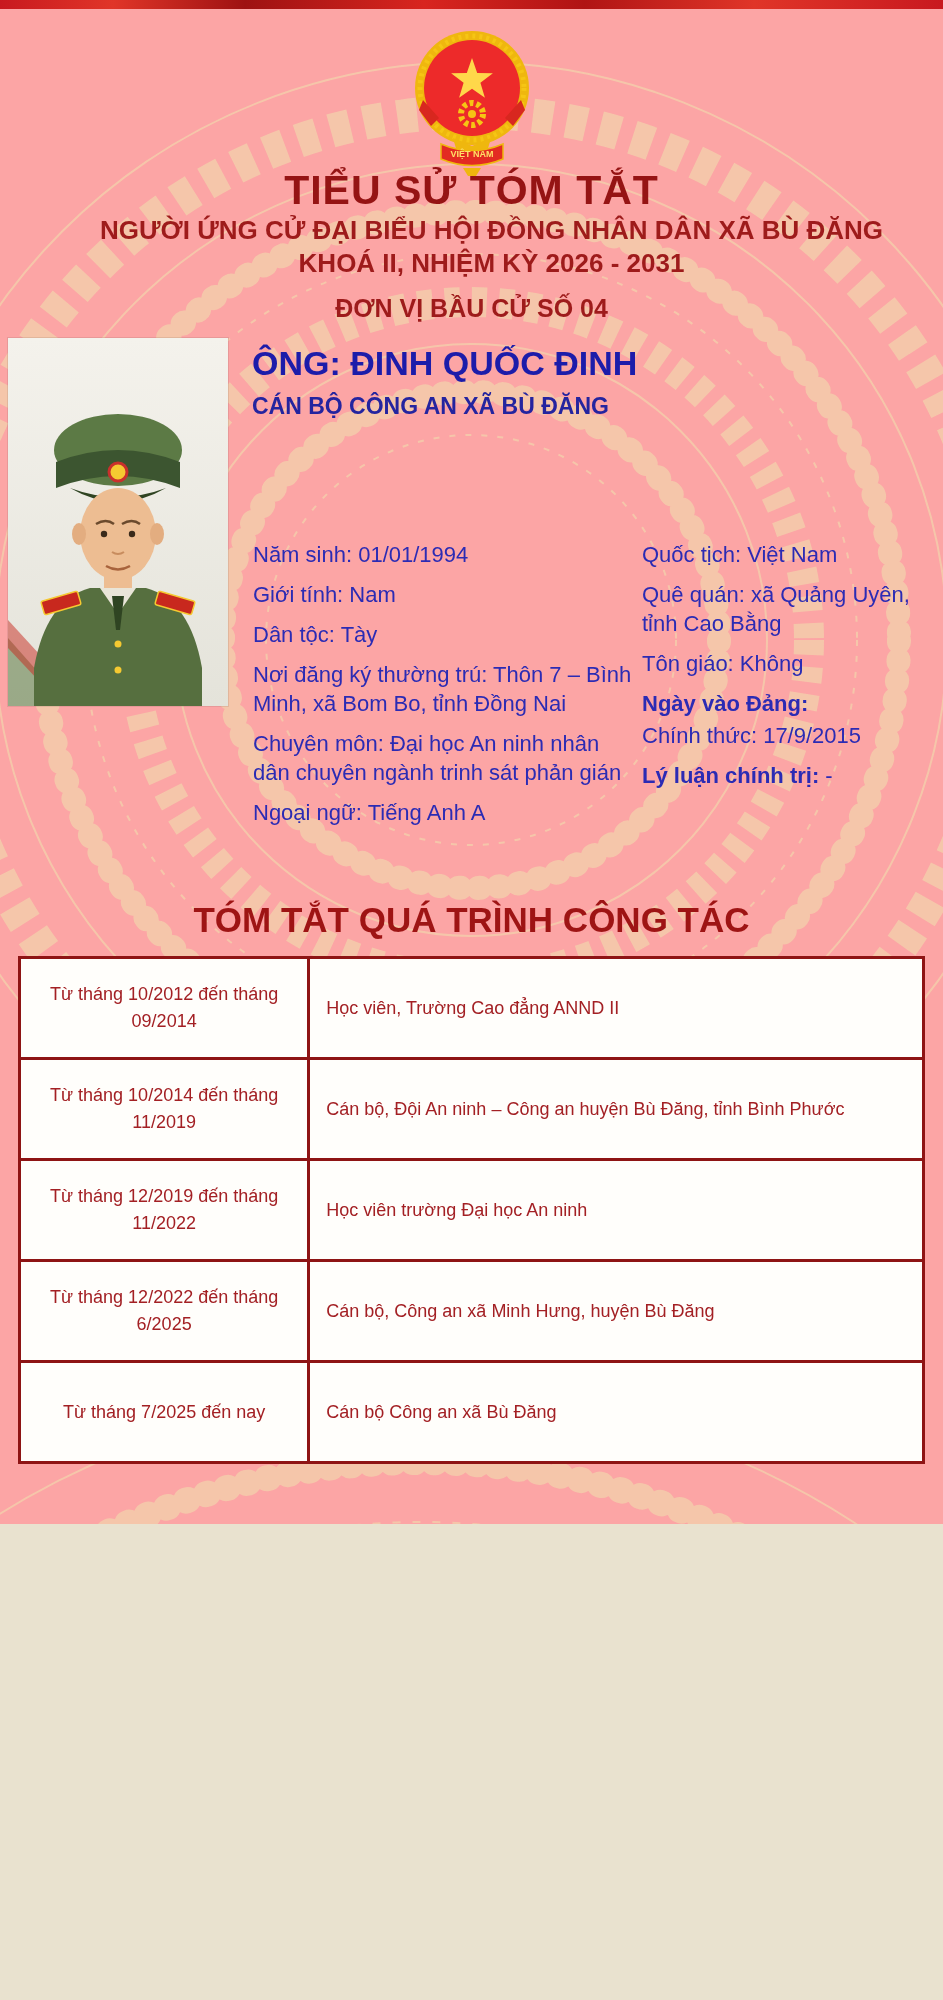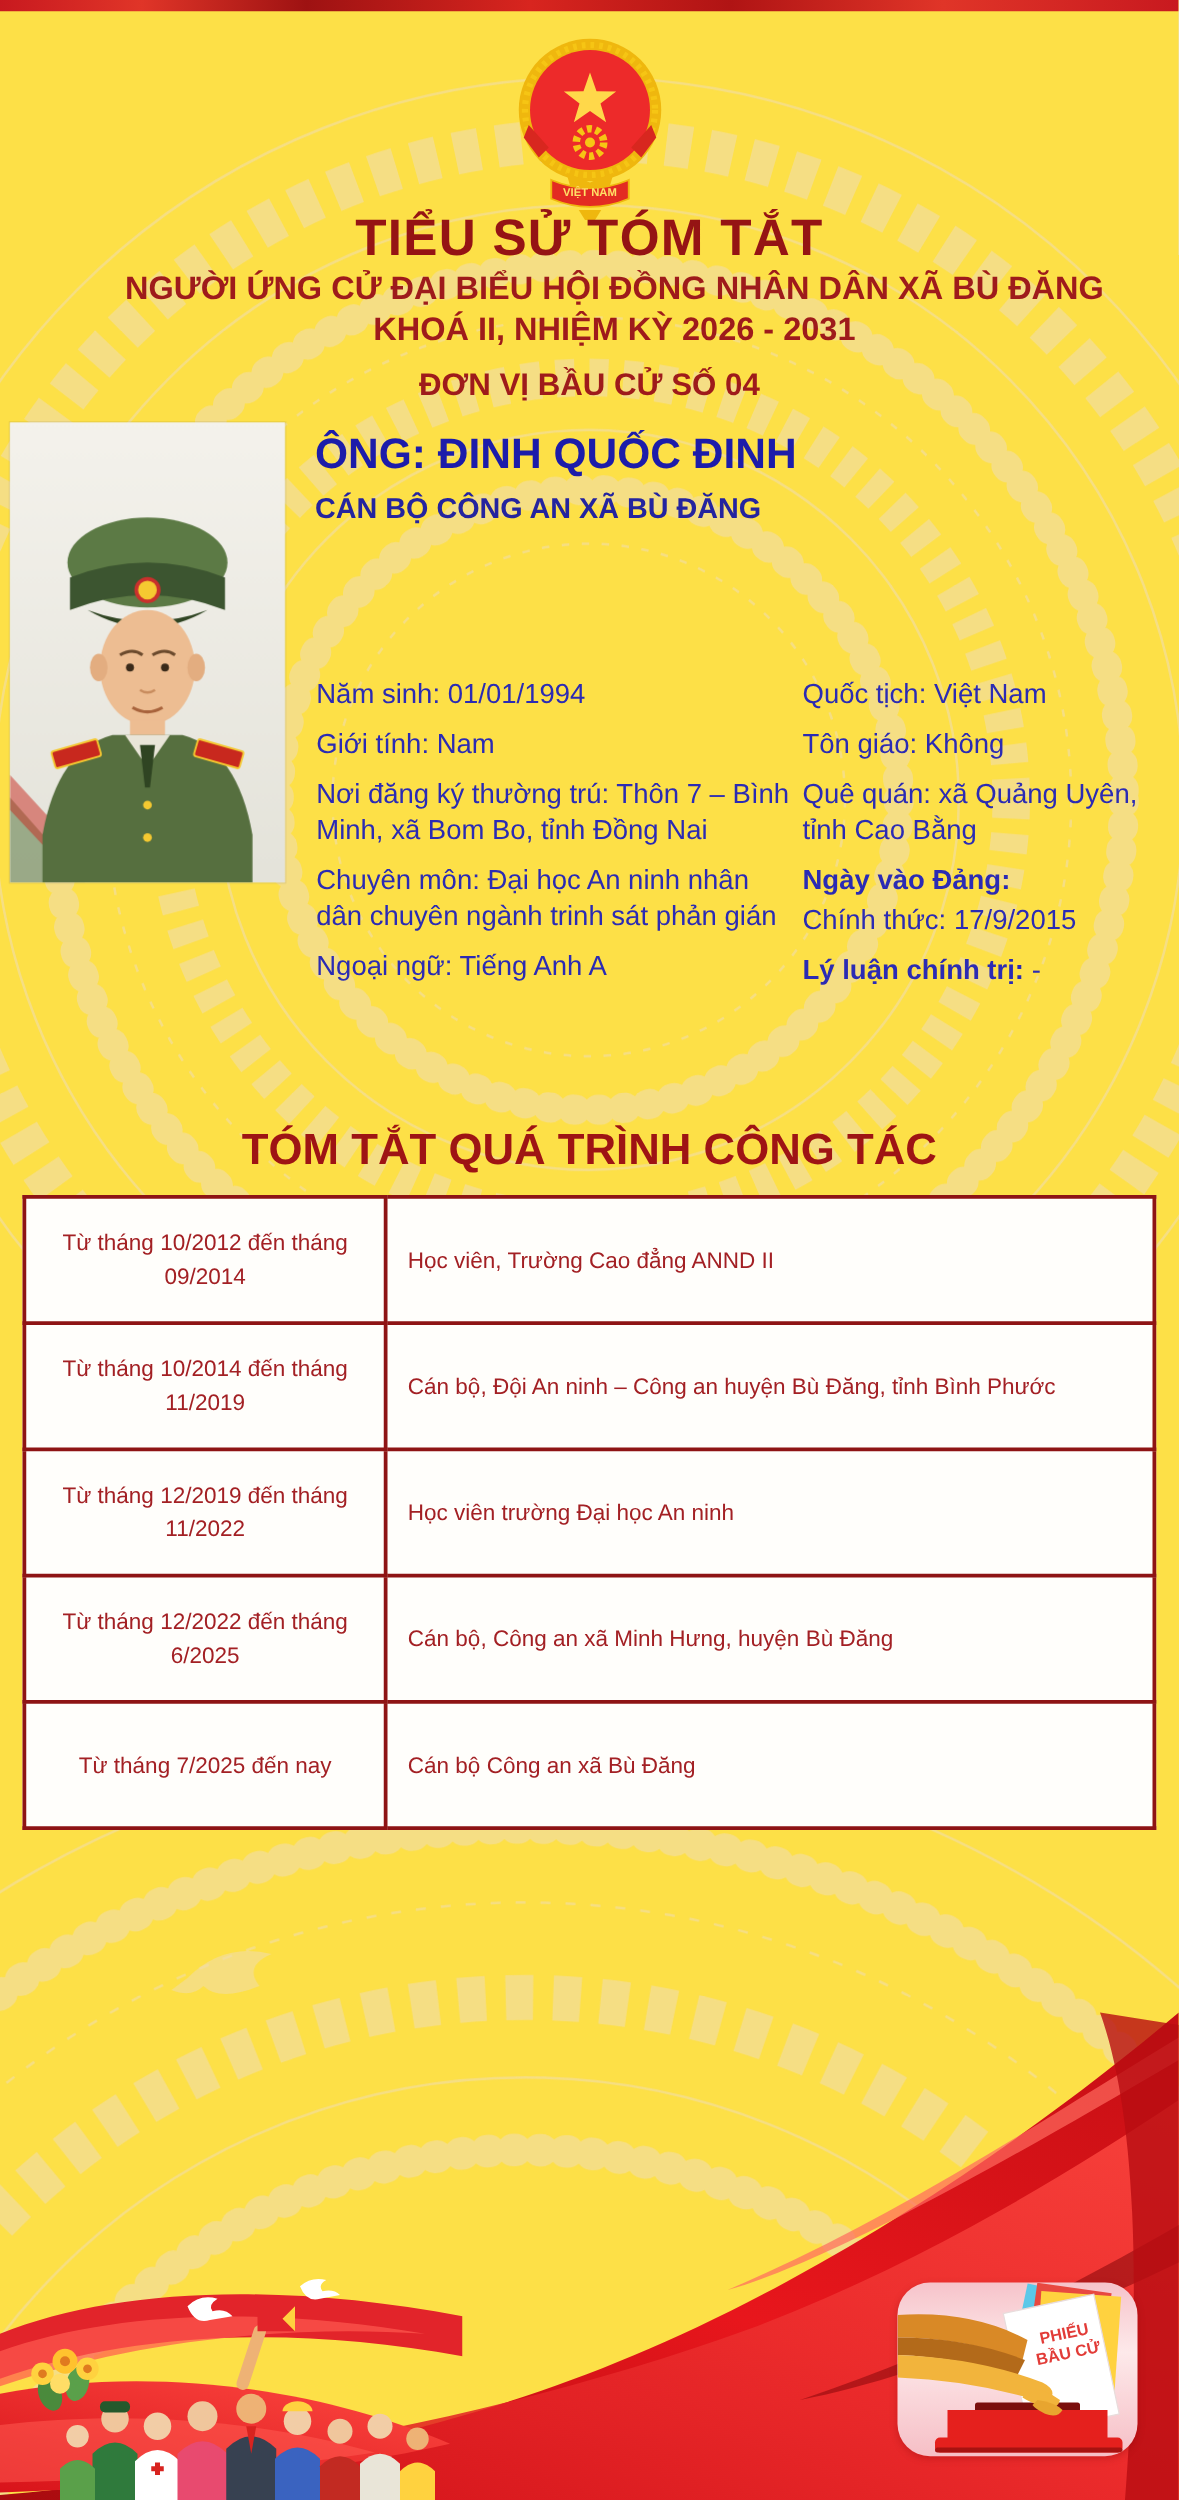--- a/index.html
+++ b/index.html
@@ -1,18 +1,18 @@
 <!DOCTYPE html>
 <html lang="vi"><head>
 <meta charset="utf-8">
 <style>
   html,body{margin:0;padding:0;background:#e9e2cf;}
   .page{
-    position:relative;width:943px;height:2000px;margin:0 auto;
-    background:#fde047;overflow:hidden;
+    position:relative;width:943px;height:1524px;margin:0 auto;
+    background:#fca5a5;overflow:hidden;
     font-family:"Liberation Sans","DejaVu Sans",sans-serif;
   }
   .top-strip{position:absolute;top:0;left:0;width:100%;height:9px;
     background:linear-gradient(90deg,#c8191f 0%,#e03528 12%,#9e1212 26%,#d8251f 45%,#b01414 62%,#e03528 80%,#c8191f 100%);}
   .bg-pattern{position:absolute;top:0;left:0;pointer-events:none;}
   
   .emblem{position:absolute;top:26px;left:50%;transform:translateX(-50%);}
   .header-text{position:absolute;top:166px;left:0;width:100%;text-align:center;color:#9a1717;}
   .h-title{font-size:41px;font-weight:bold;line-height:48px;letter-spacing:1px;color:#951414;}
   .h-sub{font-size:26px;font-weight:bold;line-height:33px;color:#9e1b1b;margin-left:40px;}
@@ -161,39 +161,42 @@
   </div>
 
   <div class="info-col info-left">
     <div class="info-item">
       <span class="lbl">Năm sinh:</span> <span>01/01/1994</span>
     </div>
     <div class="info-item">
       <span class="lbl">Giới tính:</span> <span>Nam</span>
     </div>
     <div class="info-item">
+      <span class="lbl">Dân tộc:</span> <span>Tày</span>
+    </div>
+    <div class="info-item">
       <span class="lbl">Nơi đăng ký thường trú:</span> <span>Thôn 7 – Bình Minh, xã Bom Bo, tỉnh Đồng Nai</span>
     </div>
     <div class="info-item">
       <span class="lbl">Chuyên môn:</span> <span>Đại học An ninh nhân dân chuyên ngành trinh sát phản gián</span>
     </div>
     <div class="info-item">
       <span class="lbl">Ngoại ngữ:</span> <span>Tiếng Anh A</span>
     </div>
   </div>
 
   <div class="info-col info-right">
     <div class="info-item">
       <span class="lbl">Quốc tịch:</span> <span>Việt Nam</span>
     </div>
     <div class="info-item">
+      <span class="lbl">Quê quán:</span> <span>xã Quảng Uyên, tỉnh Cao Bằng</span>
+    </div>
+    <div class="info-item">
       <span class="lbl">Tôn giáo:</span> <span>Không</span>
-    </div>
-    <div class="info-item">
-      <span class="lbl">Quê quán:</span> <span>xã Quảng Uyên, tỉnh Cao Bằng</span>
     </div>
     <div class="info-item bold tight">
       <span class="lbl">Ngày vào Đảng:</span>
     </div>
     <div class="info-item">
       <span class="lbl">Chính thức:</span> <span>17/9/2015</span>
     </div>
     <div class="info-item bold">
       <span class="lbl">Lý luận chính trị:</span> <span>-</span>
     </div>

